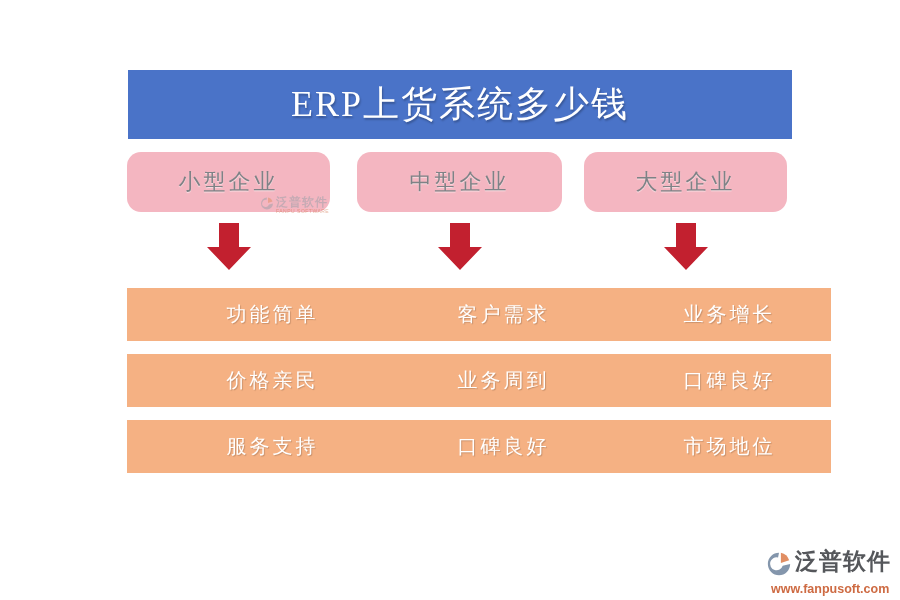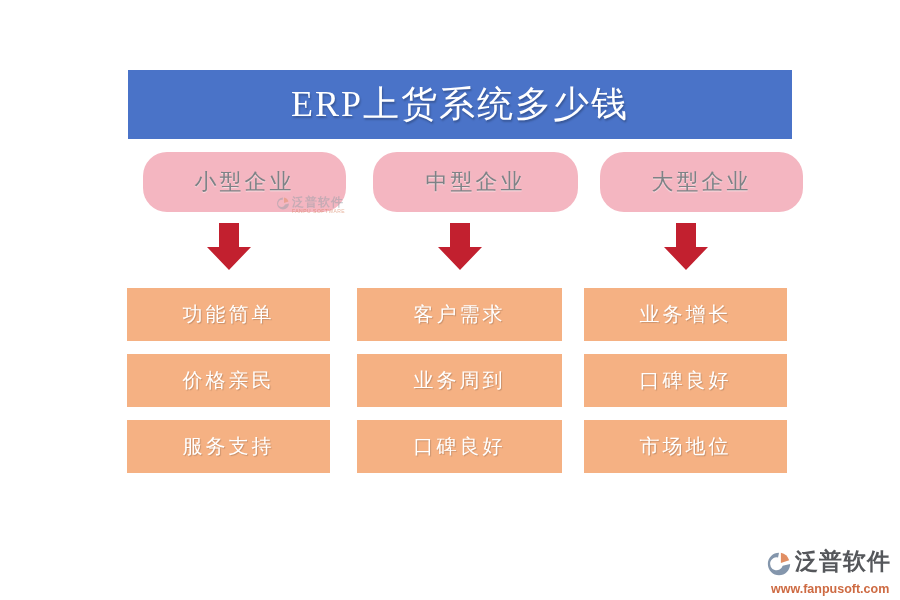--- a/index.html
+++ b/index.html
@@ -30,40 +30,40 @@
   
   .col { position: absolute; top: 152px; width: 203px; }
   .col-1 { left: 127px; }
   .col-2 { left: 357px; width: 205px; text-align: center; }
   .col-3 { left: 584px; }
 
   .pill {
     position: relative;
     height: 60px; width: 100%;
     background: var(--pill_pink, #F4B6C1);
-    border-radius: 24px;
-    display: flex; align-items: center; justify-content: center; margin-left: 16px;
+    border-radius: 14px;
+    display: flex; align-items: center; justify-content: center;
   }
   .pill .pill-label {
     color: var(--pill_text_gray, #7E8286);
     font-size: 22px; letter-spacing: 3px;
     text-shadow: 0 1px 1px rgba(255,255,255,0.6);
     white-space: nowrap;
   }
 
   .arrow-wrap {
     height: 47px; margin-top: 11px; margin-bottom: 18px;
     display: flex; justify-content: center;
   }
 
   .item {
     height: 53px; width: 100%;
     margin-bottom: 13px;
     background: var(--item_orange, #F5B183);
-    display: flex; align-items: center; justify-content: center;
+    display: flex; align-items: center; justify-content: center; padding-left: 44px;
   }
   .item .item-label {
     color: #ffffff;
     font-size: 20px; letter-spacing: 3px;
     text-shadow: 1px 1px 1px rgba(0,0,0,0.18);
     white-space: nowrap;
   }
 
   
   .wm {

